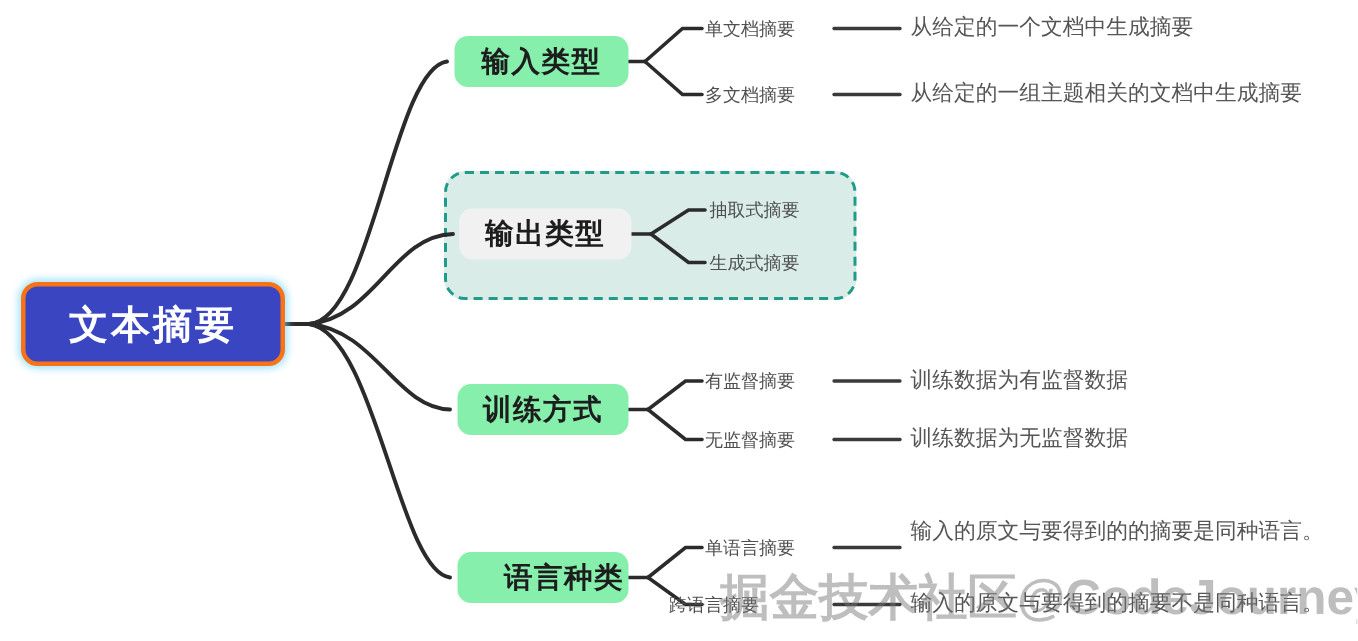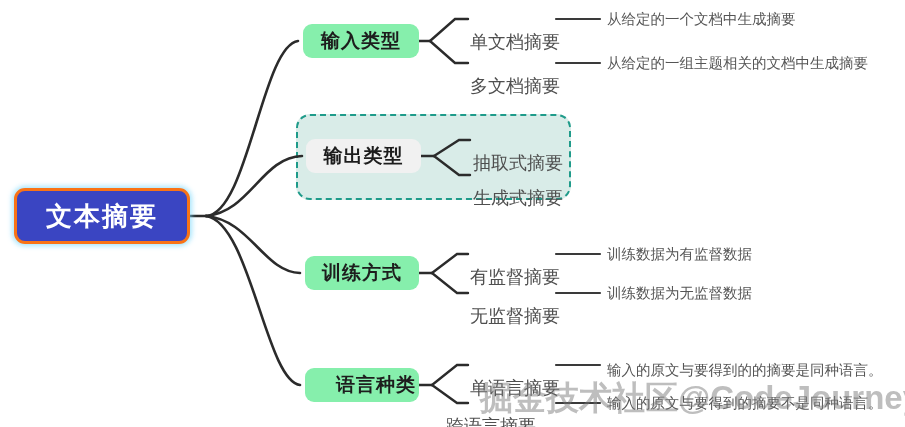--- a/index.html
+++ b/index.html
@@ -67,26 +67,25 @@
     font-size: 19px;
     font-weight: bold;
     letter-spacing: 1px;
     white-space: nowrap;
   }
 
   
   .leaf-label {
     position: absolute;
     color: #4f4f4f;
-    font-size: 18px;
+    font-size: 12px;
     font-weight: normal;
     white-space: nowrap;
     line-height: 1;
     transform: translateY(-50%);
-    margin-top: 23px;
   }
 
   
   .desc-label {
     position: absolute;
     color: #555555;
     font-size: 14.5px;
     font-weight: normal;
     white-space: nowrap;
     line-height: 1;
@@ -197,18 +196,18 @@
   <div class="leaf-label" style="left:470px; top:254px;">有监督摘要</div>
   <div class="leaf-label" style="left:470px; top:293px;">无监督摘要</div>
   <div class="desc-label" style="left:607px; top:254px;">训练数据为有监督数据</div>
   <div class="desc-label" style="left:607px; top:293px;">训练数据为无监督数据</div>
 
   <div class="branch-node" style="left:305px; top:368px; width:114px;padding-left:28px;">
     <span class="branch-label">语言种类</span>
   </div>
   <div class="leaf-label" style="left:470px; top:365px;">单语言摘要</div>
   <div class="leaf-label" style="left:446px; top:403px;">跨语言摘要</div>
-  <div class="desc-label" style="left:607px; top:370px;">输入的原文与要得到的的摘要是同种语言。</div>
+  <div class="desc-label" style="left:607px; top:355px;">输入的原文与要得到的的摘要是同种语言。</div>
   <div class="desc-label" style="left:607px; top:403px;">输入的原文与要得到的摘要不是同种语言。</div>
 
   <div class="watermark">掘金技术社区@CodeJourney</div>
 
 </div>
 
 </body></html>

